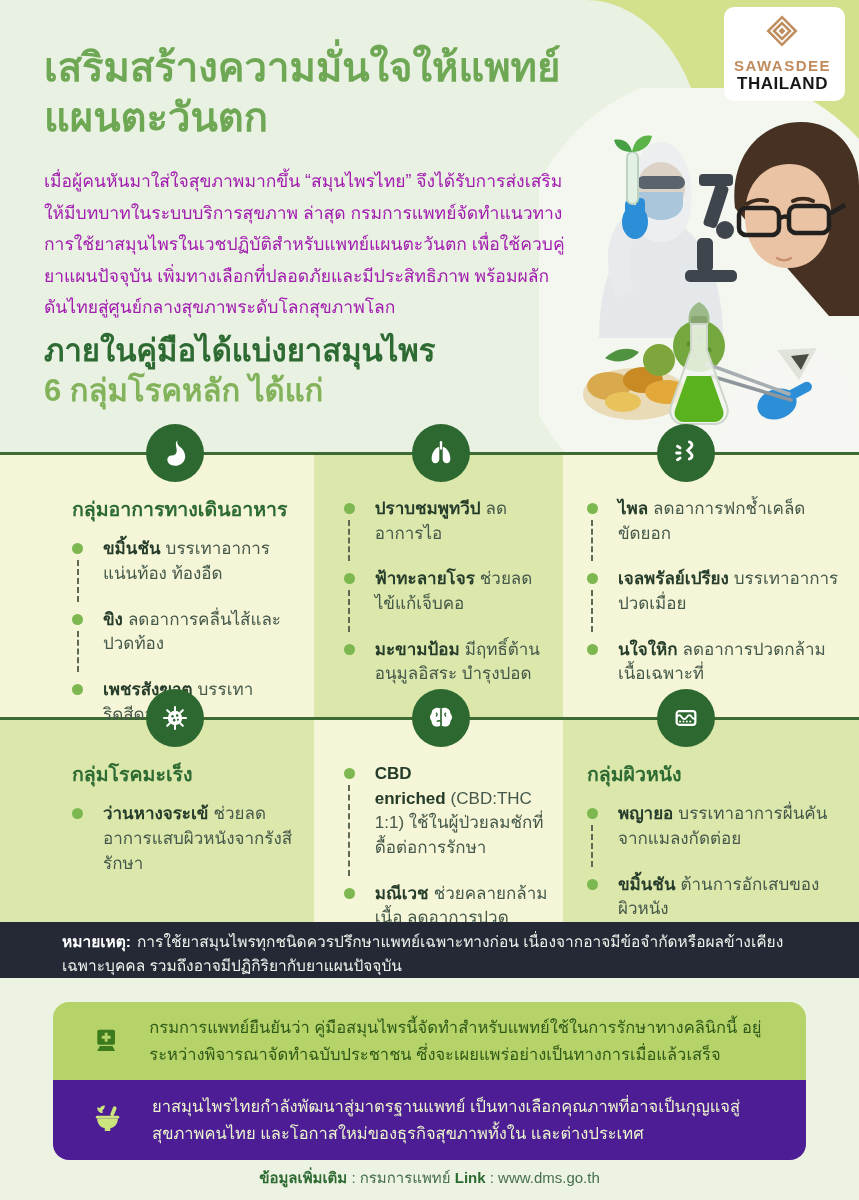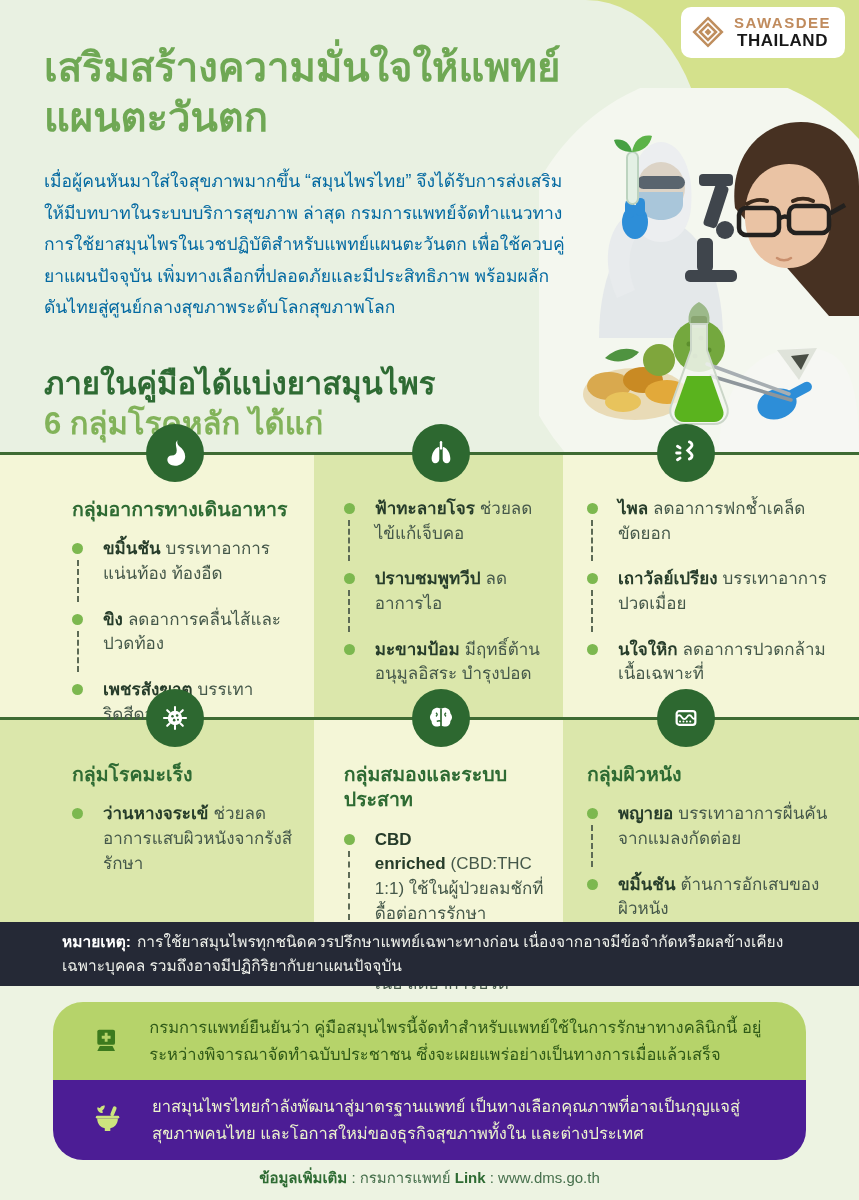--- a/index.html
+++ b/index.html
@@ -5,28 +5,28 @@
   html,body{margin:0;padding:0;}
   body{
     width:859px;height:1200px;position:relative;overflow:hidden;
     background:#d4e18c;
     font-family:"Liberation Sans","DejaVu Sans",sans-serif;
   }
   
   .blob{position:absolute;top:0;left:0;width:706px;height:452px;background:#e9f1e2;
         border-top-right-radius:120px 170px;z-index:0;}
   .logo{position:absolute;top:7px;right:14px;z-index:5;background:#ffffff;border-radius:10px;
-        padding:7px 14px 7px 10px;display:flex;align-items:center;gap:9px;}
+        padding:7px 14px 7px 10px;display:flex;align-items:center;gap:9px;flex-direction:column;}
   .logo-l1{color:#c08b5d;font-weight:bold;font-size:15px;letter-spacing:1.5px;line-height:1.15;}
   .logo-l2{color:#181818;font-weight:bold;font-size:17px;letter-spacing:.5px;line-height:1.15;text-align:center;}
   .hero{position:absolute;left:44px;top:34px;width:545px;z-index:2;}
   .hero h1{margin:0;font-size:59px;font-weight:800;color:#2e6b33;letter-spacing:-1px;line-height:1.05;}
   .hero h2{margin:8px 0 0;font-size:40px;font-weight:800;color:#6fa854;line-height:1.25;}
-  .intro{margin:24px 0 0;width:527px;font-size:17.5px;line-height:1.8;color:#0369a1;}
-  .sec{margin:40px 0 0;font-size:31px;font-weight:800;color:#2e6b33;line-height:1.3;}
+  .intro{margin:24px 0 0;width:527px;font-size:17.5px;line-height:1.8;color:#a21caf;}
+  .sec{margin:7px 0 0;font-size:31px;font-weight:800;color:#2e6b33;line-height:1.3;}
   .sec .l2{display:block;color:#82b35a;}
   .photo{position:absolute;top:88px;right:0;width:320px;height:364px;z-index:1;}
   
   .grid{position:absolute;top:452px;left:0;width:859px;z-index:3;}
   .row{display:flex;border-top:3px solid #3e6b33;}
   .cell{box-sizing:border-box;position:relative;}
   .row1 .cell{height:262px;}
   .row2 .cell{height:202px;}
   .cream{background:#f4f6d7;}
   .green{background:#dbe7ab;}
@@ -36,26 +36,26 @@
   .badge{position:absolute;top:-31px;width:58px;height:58px;border-radius:50%;background:#2d6830;
          display:flex;align-items:center;justify-content:center;}
   .p1 .badge{left:146px;} .p2 .badge{left:98px;} .p3 .badge{left:94px;}
   .card-title{margin:0 0 15px;font-size:19.5px;font-weight:800;color:#2e6b33;line-height:1.3;}
   ul.items{list-style:none;margin:0;padding:0;}
   ul.items li{position:relative;padding-left:31px;margin-bottom:21px;font-size:17px;line-height:1.45;color:#45584a;}
   ul.items li::before{content:"";position:absolute;left:0;top:6px;width:11px;height:11px;border-radius:50%;background:#7cb84f;}
   ul.items li:not(:last-child)::after{content:"";position:absolute;left:4.5px;top:23px;bottom:-15px;border-left:2px dashed #5c6a55;}
   .herb{font-weight:800;color:#263c2a;margin-right:5px;}
   
-  .note{position:absolute;top:922px;left:0;width:859px;height:64px;box-sizing:border-box;z-index:3;
+  .note{position:absolute;top:922px;left:0;width:859px;height:56px;box-sizing:border-box;z-index:3;
         background:#252936;color:#eef0ea;font-size:15.5px;line-height:1.55;padding:8px 62px 0;}
   .note .lbl{font-weight:800;color:#ffffff;margin-right:6px;}
   
   .bottom{position:absolute;top:978px;left:0;width:859px;height:222px;background:#edf3e2;z-index:2;}
-  .docbox{position:absolute;left:53px;top:24px;width:753px;border-radius:30px;overflow:hidden;}
+  .docbox{position:absolute;left:53px;top:24px;width:753px;border-radius:16px;overflow:hidden;}
   .half{display:flex;align-items:center;gap:28px;padding:12px 38px;box-sizing:border-box;}
   .half1{background:#b6d36a;min-height:76px;}
   .half2{background:#4c1d95;min-height:80px;}
   .half1 .txt{color:#2f5a17;font-size:16.5px;line-height:1.65;}
   .half2 .txt{color:#ecf4cd;font-size:16.5px;line-height:1.65;}
   .moreinfo{position:absolute;left:0;top:188px;width:100%;text-align:center;font-size:15px;color:#47704d;}
   .moreinfo .b{font-weight:800;color:#2e6b33;}
 </style>
 </head>
 <body>
@@ -184,40 +184,40 @@
       <div class="badge">
         <svg width="34" height="34" viewBox="0 0 40 40">
             <g fill="#fff">
               <rect x="18.6" y="6" width="2.8" height="10" rx="1.4"></rect>
               <path d="M17 13c-5 2-8 8-8 14 0 3 2 5 4 5 3 0 5-2 5-5V15c0-1.4-.4-2.4-1-2z"></path>
               <path d="M23 13c5 2 8 8 8 14 0 3-2 5-4 5-3 0-5-2-5-5V15c0-1.4.4-2.4 1-2z"></path>
             </g>
           </svg>
       </div>
       <ul class="items">
+        <li><span class="herb">ปราบชมพูทวีป</span><span>ลดอาการไอ</span></li>
         <li><span class="herb">ฟ้าทะลายโจร</span><span>ช่วยลดไข้แก้เจ็บคอ</span></li>
-        <li><span class="herb">ปราบชมพูทวีป</span><span>ลดอาการไอ</span></li>
         <li><span class="herb">มะขามป้อม</span><span>มีฤทธิ์ต้านอนุมูลอิสระ บำรุงปอด</span></li>
       </ul>
     </section>
 
     <section class="cell cream w3 p3">
       <div class="badge">
         <svg width="34" height="34" viewBox="0 0 40 40">
             <g stroke="#fff" stroke-width="3.4" stroke-linecap="round" fill="none">
               <path d="M24 7c3 1 4 4 2 6l-4 4 4 4c2 2 1 5-2 6"></path>
               <path d="M13 14l-3-2"></path>
               <path d="M13 20H9"></path>
               <path d="M13 26l-3 2"></path>
             </g>
           </svg>
       </div>
       <ul class="items">
         <li><span class="herb">ไพล</span><span>ลดอาการฟกช้ำเคล็ดขัดยอก</span></li>
-        <li><span class="herb">เถาวัลย์เปรียง</span><span>บรรเทาอาการปวดเมื่อย</span></li>
+        <li><span class="herb">เจลพรัลย์เปรียง</span><span>บรรเทาอาการปวดเมื่อย</span></li>
         <li><span class="herb">นใจใหิก</span><span>ลดอาการปวดกล้ามเนื้อเฉพาะที่</span></li>
       </ul>
     </section>
   </div>
 
   <div class="row row2">
 
     <section class="cell green w1 p1">
       <div class="badge">
         <svg width="34" height="34" viewBox="0 0 40 40">
@@ -240,21 +240,20 @@
     </section>
 
     <section class="cell cream w2 p2">
       <div class="badge">
         <svg width="34" height="34" viewBox="0 0 40 40">
             <path fill="#fff" d="M16 8c-4 0-7 3-7 6 0 1-2 2-2 5s2 4 2 5c0 4 3 6 6 6 2 0 3-1 5-1s3 1 5 1c3 0 6-2 6-6 0-1 2-2 2-5s-2-4-2-5c0-3-3-6-7-6-2 0-3 1-4 1s-2-1-4-1z"></path>
             <path d="M20 9v21" stroke="#2d6830" stroke-width="2"></path>
             <path d="M14 14c2 1 2 3 0 4M26 14c-2 1-2 3 0 4M15 24c2-1 4-1 5 0" stroke="#2d6830" stroke-width="1.6" fill="none"></path>
           </svg>
       </div>
-      <h4 class="card-title">กลุ่มสมองและระบบประสาท</h4>
       <ul class="items">
         <li><span class="herb">CBD enriched</span><span>(CBD:THC 1:1) ใช้ในผู้ป่วยลมชักที่ดื้อต่อการรักษา</span></li>
         <li><span class="herb">มณีเวช</span><span>ช่วยคลายกล้ามเนื้อ ลดอาการปวด</span></li>
       </ul>
     </section>
 
     <section class="cell green w3 p3">
       <div class="badge">
         <svg width="34" height="34" viewBox="0 0 40 40">
             <rect x="9" y="12" width="22" height="16" rx="3" fill="none" stroke="#fff" stroke-width="2.6"></rect>

